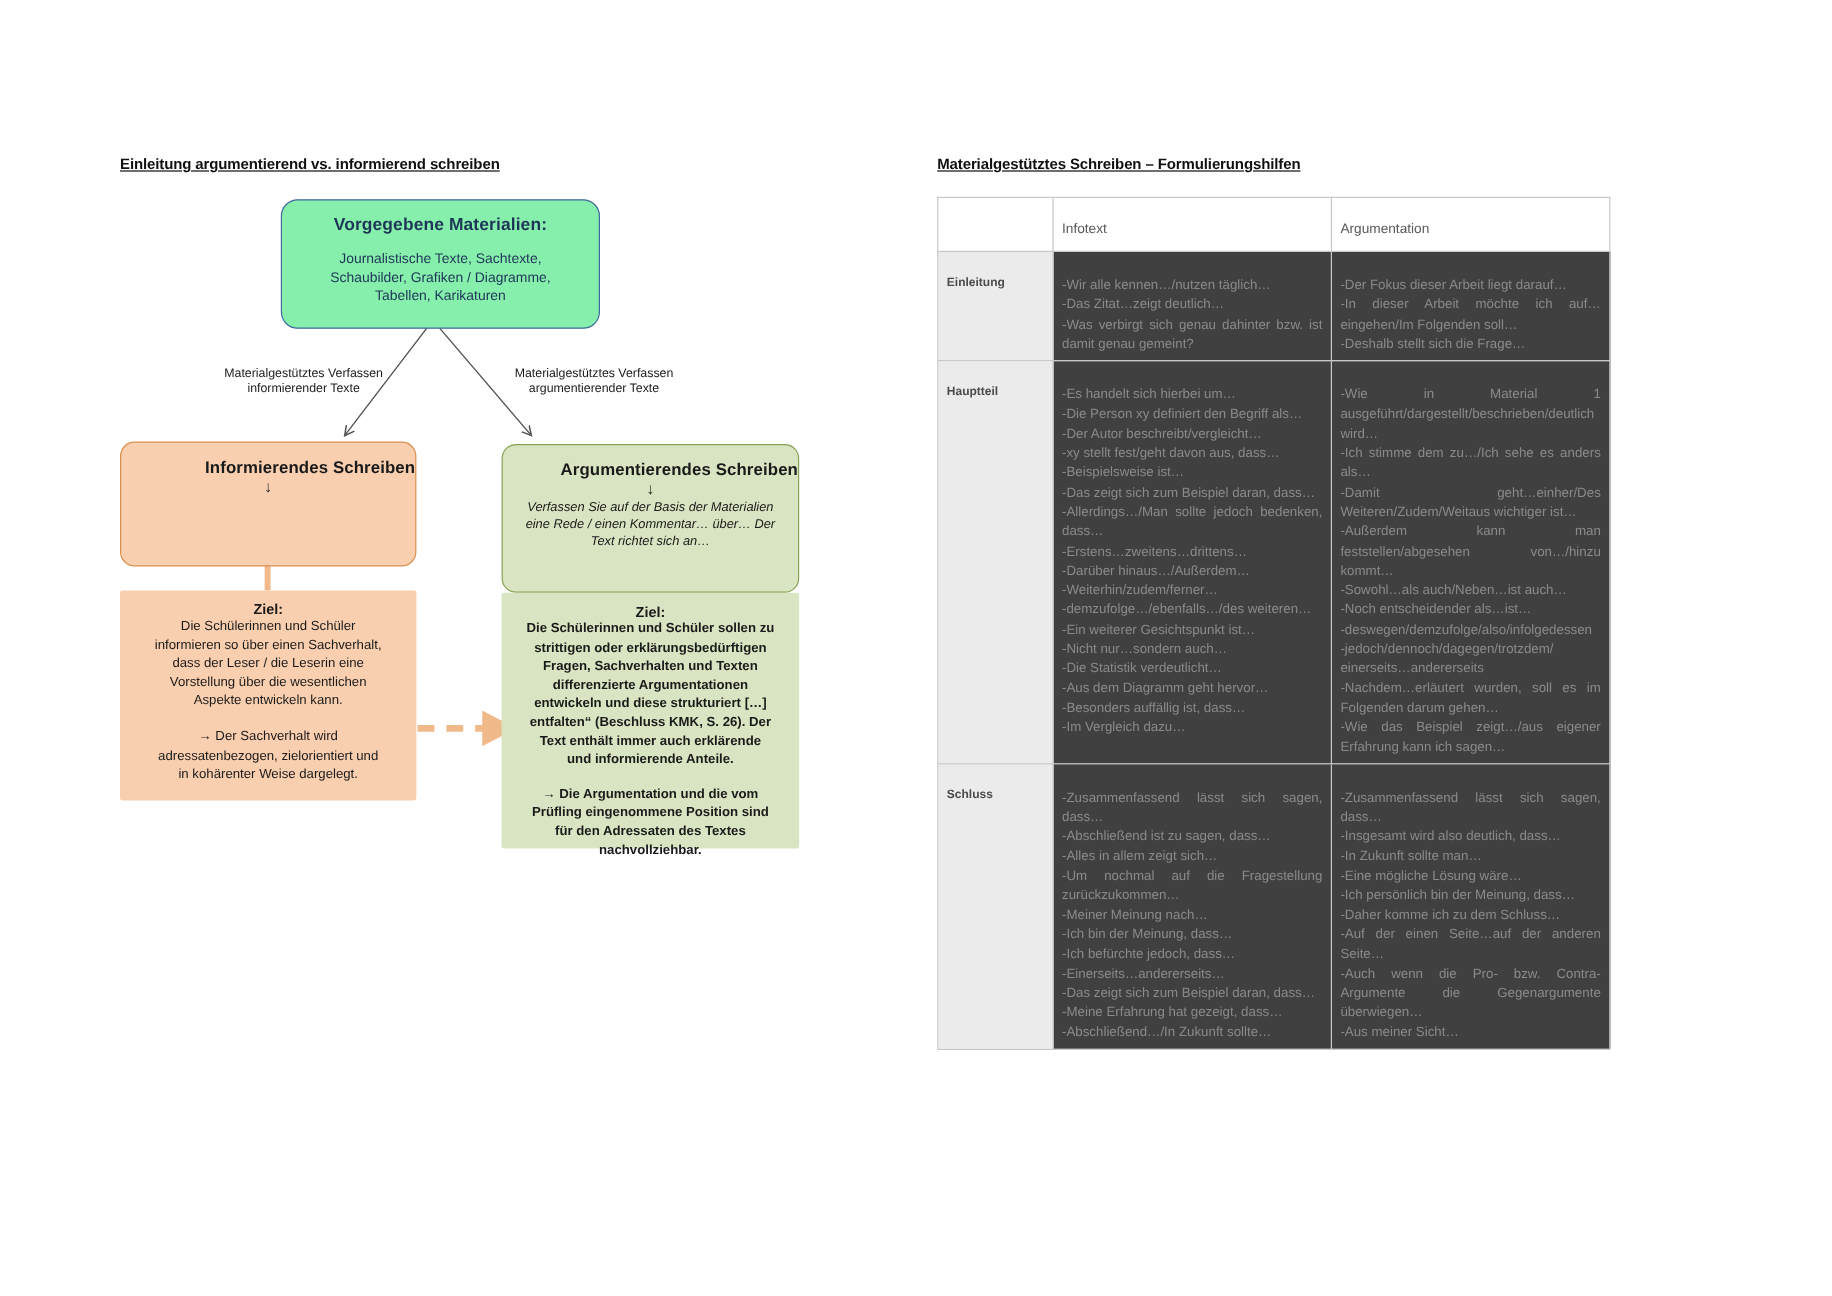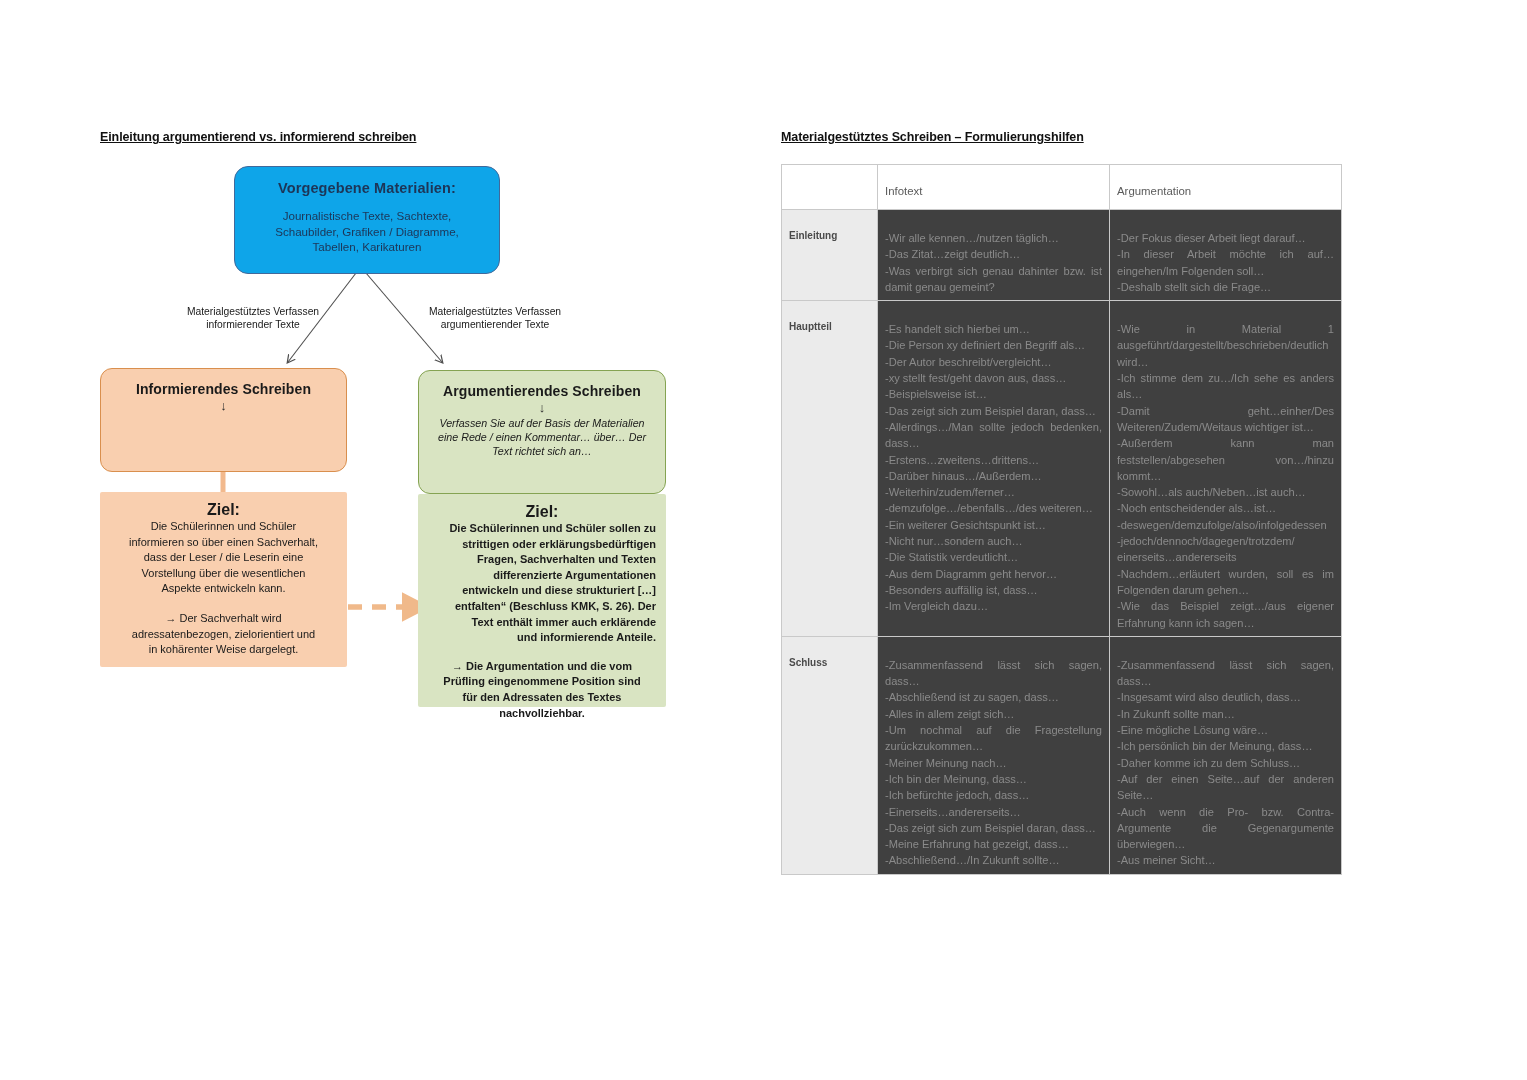--- a/index.html
+++ b/index.html
@@ -38,21 +38,21 @@
     width: 760px; height: 760px;
     pointer-events: none;
   }
 
   .node {
     position: absolute;
     box-sizing: border-box;
     text-align: center;
   }
   .node-blue {
-    background: #0ea5e9;
+    background: #86efac;
     border: 1.4px solid #41699b;
     border-radius: 14px;
   }
   .node-orange {
     background: #f9cfaf;
     border: 1.4px solid #d98f4e;
     border-radius: 12px;
   }
   .node-green {
     background: #d9e4c2;
@@ -80,29 +80,30 @@
     letter-spacing: 0.1px;
   }
   .blue-body {
     font-size: 11.6px;
     color: #1d3557;
     line-height: 1.35;
   }
   .br-head {
     font-size: 14px;
     letter-spacing: 0.1px;
+    text-align: right;
   }
   .br-body {
     font-size: 10.7px;
     font-style: italic;
     color: #1a1a1a;
     line-height: 1.32;
   }
   .ziel-head {
-    font-size: 16px;
+    font-size: 12px;
     font-weight: bold;
     color: #1a1a1a;
   }
   .ziel-body {
     font-size: 11px;
     color: #1a1a1a;
     line-height: 1.42;
   }
   .ziel-body.bold {
     font-weight: bold;
@@ -229,21 +230,21 @@
 dass der Leser / die Leserin eine
 Vorstellung über die wesentlichen
 Aspekte entwickeln kann.</div>
     <div class="ziel-body" style="white-space:pre-line; margin-top:14px;">→ Der Sachverhalt wird
 adressatenbezogen, zielorientiert und
 in kohärenter Weise dargelegt.</div>
   </div>
 
   <div class="node node-green-plain" style="left:418px; top:494px; width:248px; height:213px; padding:9px 10px 0 10px;">
     <div class="ziel-head">Ziel:</div>
-    <div class="ziel-body bold" style="white-space:pre-line;text-align:right;">Die Schülerinnen und Schüler sollen zu
+    <div class="ziel-body bold" style="white-space:pre-line;">Die Schülerinnen und Schüler sollen zu
 strittigen oder erklärungsbedürftigen
 Fragen, Sachverhalten und Texten
 differenzierte Argumentationen
 entwickeln und diese strukturiert […]
 entfalten“ (Beschluss KMK, S. 26). Der
 Text enthält immer auch erklärende
 und informierende Anteile.</div>
     <div class="ziel-body bold" style="white-space:pre-line; margin-top:13px;">→ Die Argumentation und die vom
 Prüfling eingenommene Position sind
 für den Adressaten des Textes

